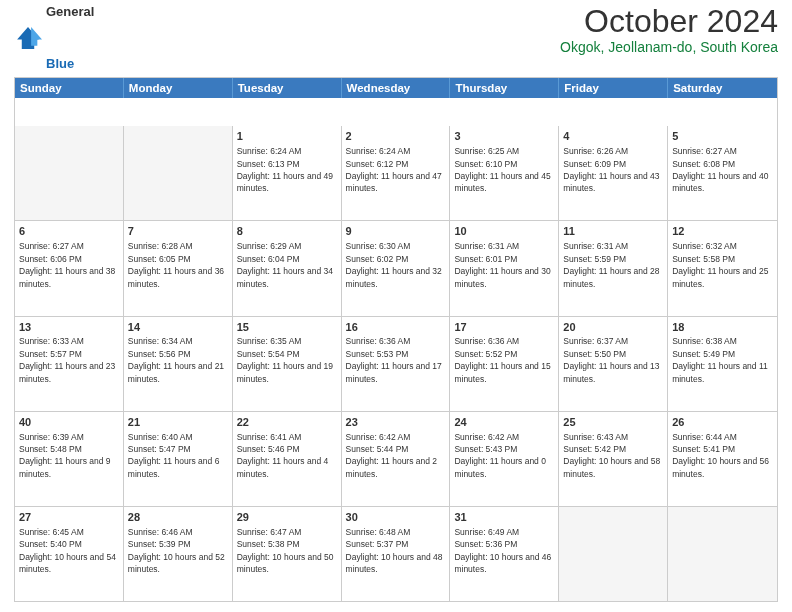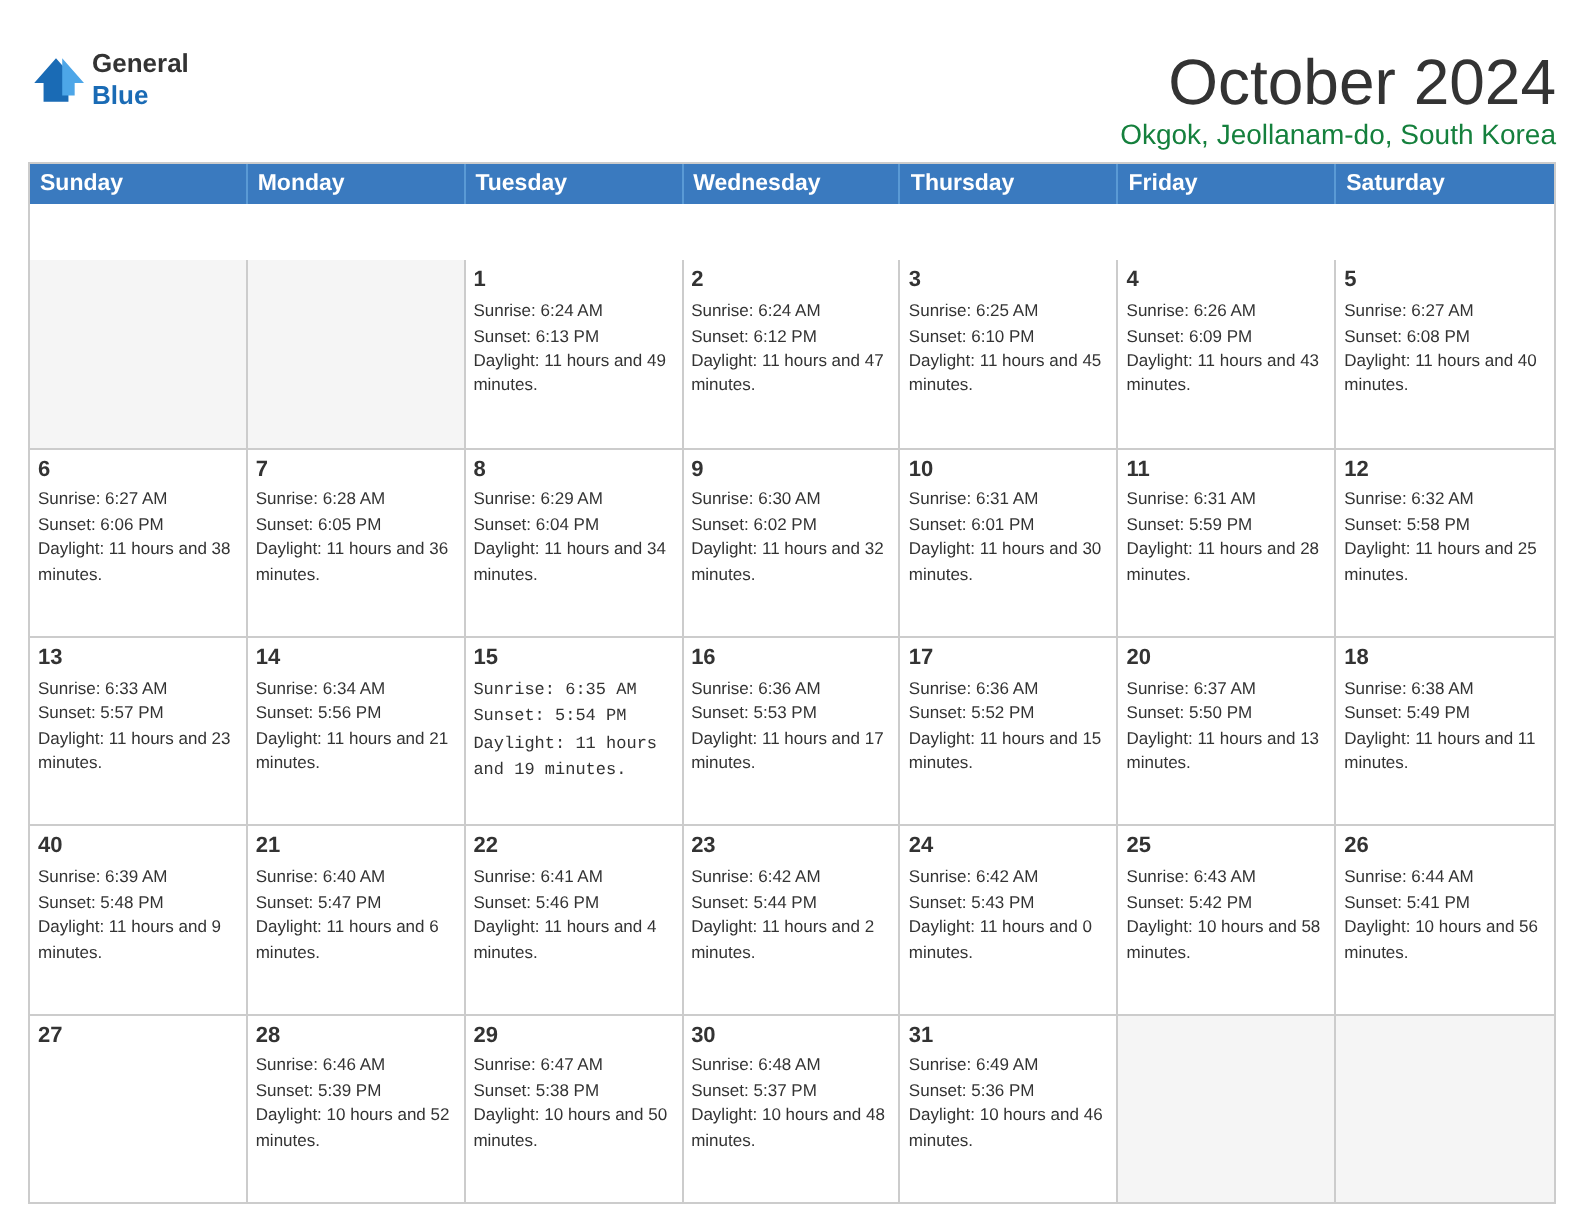--- a/index.html
+++ b/index.html
@@ -8,40 +8,40 @@
       height: 612px;
       font-family: Arial, sans-serif;
       background: #fff;
       overflow: hidden;
     }
     .page {
       width: 792px;
       height: 612px;
       display: flex;
       flex-direction: column;
-      padding: 24px 14px 10px 14px;
+      padding: 4px 14px 10px 14px;
     }
     .header {
       display: flex;
       justify-content: space-between;
       align-items: flex-start;
       margin-bottom: 6px;
     }
     .logo {
       display: flex;
       align-items: center;
       gap: 4px;
     }
     .logo-text {
       font-size: 13px;
       font-weight: bold;
       line-height: 1.2;
     }
     .logo-text .general { color: #333; }
-    .logo-text .blue { color: #1a6bb5; }
+    .logo-text .blue { color: #1a6bb5; margin-top: 36px; }
     .logo-icon {
       width: 28px;
       height: 28px;
     }
     .title-block {
       text-align: right;
     }
     .month-title {
       font-size: 32px;
       font-weight: normal;
@@ -180,21 +180,21 @@
 Sunset: 5:58 PM
 Daylight: 11 hours and 25 minutes.</span></div>
         </div>
         <div class="cal-row">
           <div class="cal-cell"><span class="day-num">13</span><span class="info" style="white-space: pre-line;">Sunrise: 6:33 AM
 Sunset: 5:57 PM
 Daylight: 11 hours and 23 minutes.</span></div>
           <div class="cal-cell"><span class="day-num">14</span><span class="info" style="white-space: pre-line;">Sunrise: 6:34 AM
 Sunset: 5:56 PM
 Daylight: 11 hours and 21 minutes.</span></div>
-          <div class="cal-cell"><span class="day-num">15</span><span class="info" style="white-space: pre-line; font-family: Liberation Mono, monospace;">Sunrise: 6:35 AM
+          <div class="cal-cell"><span class="day-num">15</span><span class="info" style="white-space: pre-line;">Sunrise: 6:35 AM
 Sunset: 5:54 PM
 Daylight: 11 hours and 19 minutes.</span></div>
           <div class="cal-cell"><span class="day-num">16</span><span class="info" style="white-space: pre-line;">Sunrise: 6:36 AM
 Sunset: 5:53 PM
 Daylight: 11 hours and 17 minutes.</span></div>
           <div class="cal-cell"><span class="day-num">17</span><span class="info" style="white-space: pre-line;">Sunrise: 6:36 AM
 Sunset: 5:52 PM
 Daylight: 11 hours and 15 minutes.</span></div>
           <div class="cal-cell"><span class="day-num">20</span><span class="info" style="white-space: pre-line;">Sunrise: 6:37 AM
 Sunset: 5:50 PM
@@ -220,21 +220,23 @@
 Sunset: 5:43 PM
 Daylight: 11 hours and 0 minutes.</span></div>
           <div class="cal-cell"><span class="day-num">25</span><span class="info" style="white-space: pre-line;">Sunrise: 6:43 AM
 Sunset: 5:42 PM
 Daylight: 10 hours and 58 minutes.</span></div>
           <div class="cal-cell"><span class="day-num">26</span><span class="info" style="white-space: pre-line;">Sunrise: 6:44 AM
 Sunset: 5:41 PM
 Daylight: 10 hours and 56 minutes.</span></div>
         </div>
         <div class="cal-row">
-          <div class="cal-cell"><span class="day-num">27</span></div>
+          <div class="cal-cell"><span class="day-num">27</span><span class="info" style="white-space: pre-line;">Sunrise: 6:45 AM
+Sunset: 5:40 PM
+Daylight: 10 hours and 54 minutes.</span></div>
           <div class="cal-cell"><span class="day-num">28</span><span class="info" style="white-space: pre-line;">Sunrise: 6:46 AM
 Sunset: 5:39 PM
 Daylight: 10 hours and 52 minutes.</span></div>
           <div class="cal-cell"><span class="day-num">29</span><span class="info" style="white-space: pre-line;">Sunrise: 6:47 AM
 Sunset: 5:38 PM
 Daylight: 10 hours and 50 minutes.</span></div>
           <div class="cal-cell"><span class="day-num">30</span><span class="info" style="white-space: pre-line;">Sunrise: 6:48 AM
 Sunset: 5:37 PM
 Daylight: 10 hours and 48 minutes.</span></div>
           <div class="cal-cell"><span class="day-num">31</span><span class="info" style="white-space: pre-line;">Sunrise: 6:49 AM

